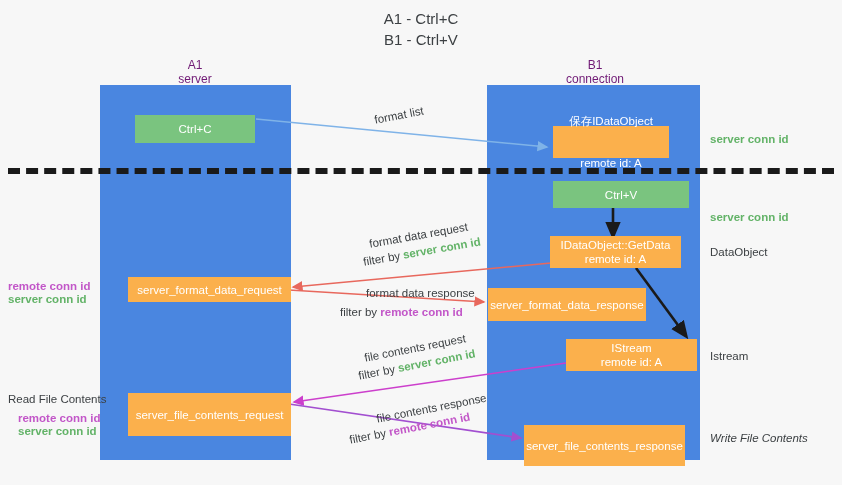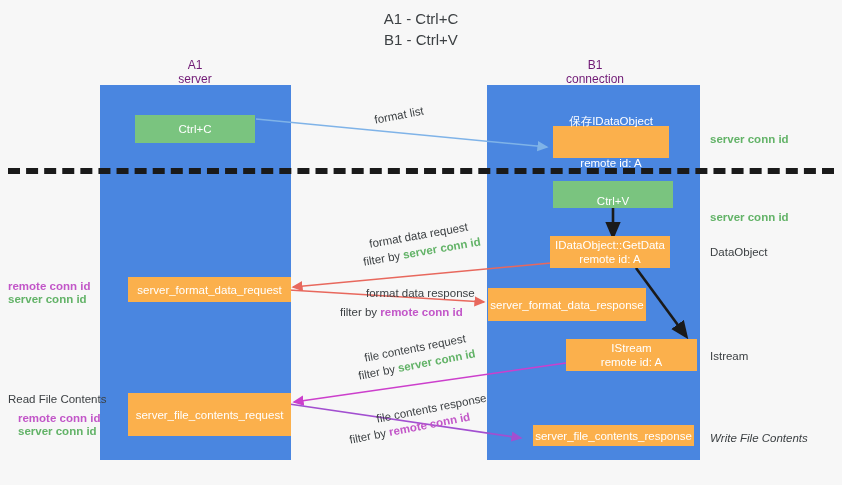--- a/index.html
+++ b/index.html
@@ -131,25 +131,25 @@
 
   <div class="box green" style="left:135px; top:103px; width:120px; height:28px;margin-top:12px;">
     <span>Ctrl+C</span>
   </div>
 
   <div class="box orange" style="left:553px; top:126px; width:116px; height:32px;gap:28px;">
     <span>保存IDataObject</span>
     <span class="l2">remote id: A</span>
   </div>
 
-  <div class="box green" style="left:553px; top:181px; width:120px; height:27px;justify-content:flex-end;">
+  <div class="box green" style="left:553px; top:181px; width:136px; height:27px;">
     <span>Ctrl+V</span>
   </div>
 
-  <div class="box orange" style="left:550px; top:236px; width:120px; height:32px;">
+  <div class="box orange" style="left:550px; top:236px; width:131px; height:32px;">
     <span>IDataObject::GetData</span>
     <span class="l2">remote id: A</span>
   </div>
 
   <div class="box orange" style="left:128px; top:277px; width:163px; height:25px;">
     <span>server_format_data_request</span>
   </div>
 
   <div class="box orange" style="left:488px; top:288px; width:158px; height:33px;">
     <span>server_format_data_response</span>
@@ -157,21 +157,21 @@
 
   <div class="box orange" style="left:566px; top:339px; width:131px; height:32px;">
     <span>IStream</span>
     <span class="l2">remote id: A</span>
   </div>
 
   <div class="box orange" style="left:128px; top:393px; width:163px; height:43px;">
     <span>server_file_contents_request</span>
   </div>
 
-  <div class="box orange" style="left:524px; top:425px; width:161px; height:21px;margin-left:9px;">
+  <div class="box orange" style="left:524px; top:425px; width:161px; height:41px;">
     <span>server_file_contents_response</span>
   </div>
 
   <div class="sidelbl green" style="left:710px; top:132px;">server conn id</div>
   <div class="sidelbl green" style="left:710px; top:210px;">server conn id</div>
   <div class="sidelbl" style="left:710px; top:245px;">DataObject</div>
   <div class="sidelbl" style="left:710px; top:349px;">Istream</div>
   <div class="sidelbl" style="left:710px; top:431px;font-style:italic;">Write File Contents</div>
 
   <div class="sidelbl purple" style="left:8px; top:279px;">remote conn id</div>

